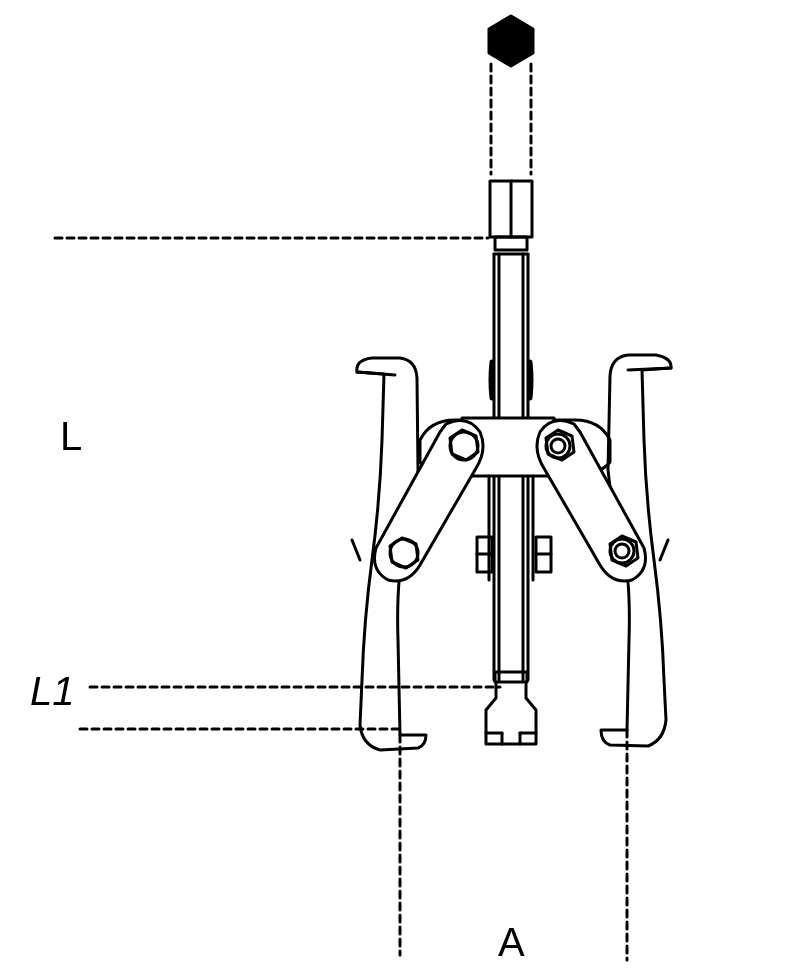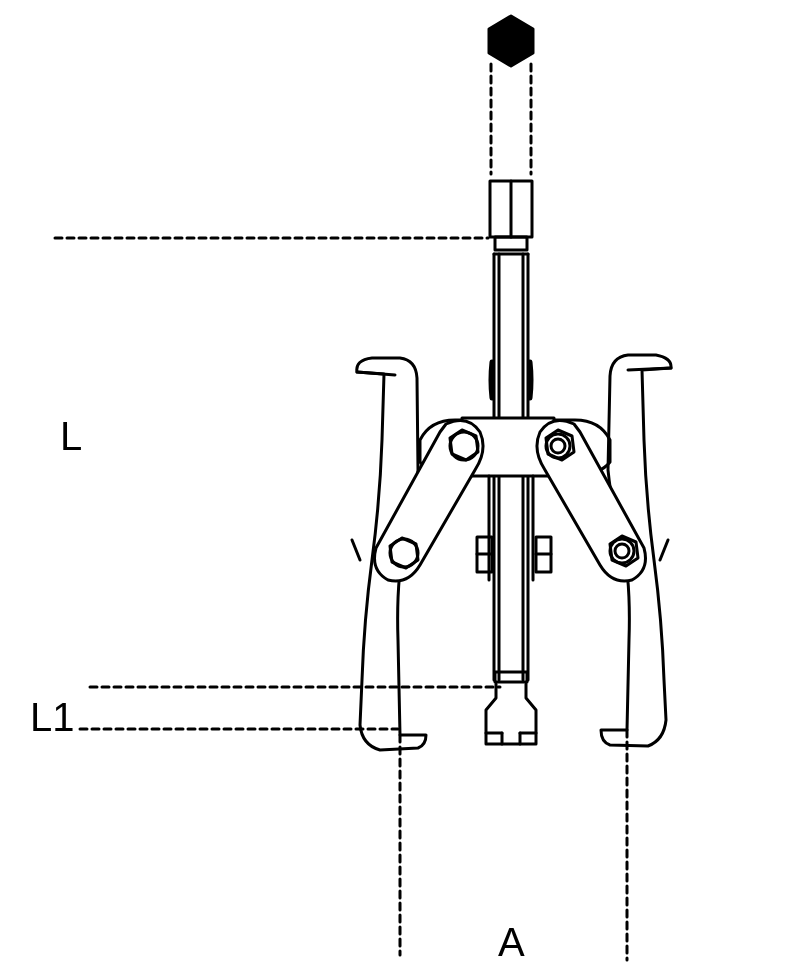--- a/index.html
+++ b/index.html
@@ -99,14 +99,14 @@
 
     <line x1="90" y1="687" x2="500" y2="687" stroke-dasharray="7,5"></line>
     <line x1="80" y1="729" x2="398" y2="729" stroke-dasharray="7,5"></line>
 
     <line x1="400" y1="735" x2="400" y2="955" stroke-dasharray="7,5"></line>
     <line x1="627" y1="730" x2="627" y2="960" stroke-dasharray="7,5"></line>
   </g>
 </svg>
 
 <div class="lbl" style="left:60px; top:416px;">L</div>
-<div class="lbl" style="left:30px; top:697px;">L1</div>
+<div class="lbl" style="left:30px; top:671px;font-style:italic;">L1</div>
 <div class="lbl" style="left:498px; top:922px;">A</div>
 
 </body></html>

